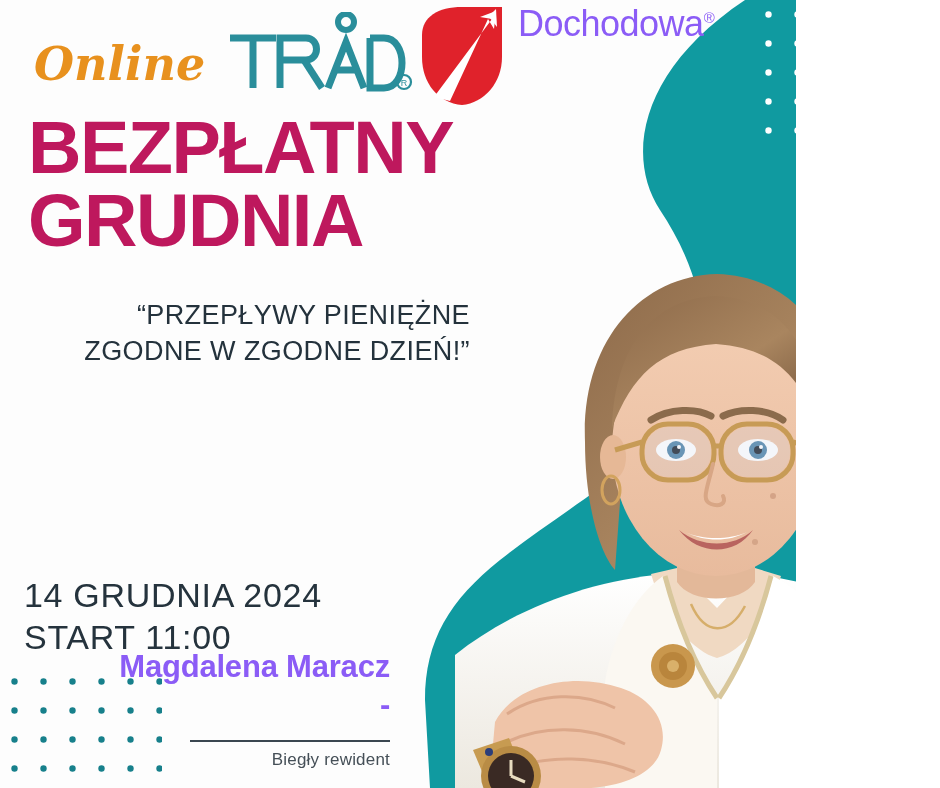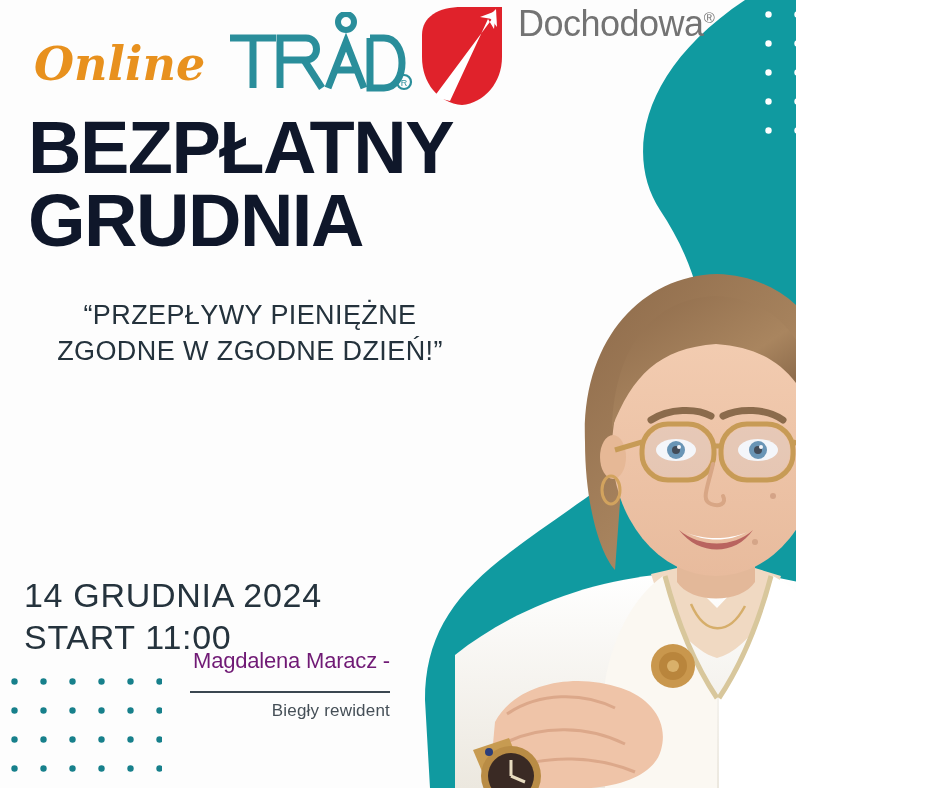--- a/index.html
+++ b/index.html
@@ -63,21 +63,21 @@
   .dk-words {
     position: absolute;
     left: 104px;
     top: 4px;
     width: 250px;
     line-height: 0.98;
   }
   .dk-line1 {
     font-size: 36px;
     font-weight: 400;
-    color: #737373;
+    color: #8b5cf6;
     letter-spacing: -0.5px;
     position: relative;
     display: inline-block;
   }
   .dk-reg {
     font-size: 15px;
     vertical-align: super;
     font-weight: 400;
   }
   .dk-line2 {
@@ -88,40 +88,40 @@
     display: block;
     margin-top: 2px;
   }
 
   
   .headline {
     position: absolute;
     left: 28px;
     top: 112px;
     width: 520px;
-    color: #0f172a;
+    color: #be185d;
     font-weight: 700;
     font-size: 74px;
     line-height: 0.98;
     letter-spacing: -1.5px;
   }
   .headline span { display: block; }
 
   
   .subtitle {
     position: absolute;
     left: 30px;
     top: 298px;
     width: 440px;
     color: #24323c;
     font-size: 27px;
     font-weight: 500;
     line-height: 1.32;
     letter-spacing: 0.4px;
-    text-align: center;
+    text-align: right;
   }
   .subtitle span { display: block; }
 
   
   .date-block {
     position: absolute;
     left: 24px;
     top: 574px;
     color: #25333d;
     font-size: 34px;
@@ -133,23 +133,23 @@
 
   
   .speaker-block {
     position: absolute;
     left: 110px;
     top: 648px;
     width: 280px;
     text-align: right;
   }
   .speaker-name {
-    color: #701a75;
-    font-size: 22px;
-    font-weight: 400;
+    color: #8b5cf6;
+    font-size: 31px;
+    font-weight: 700;
     line-height: 1.22;
     letter-spacing: -0.2px;
   }
   .speaker-name span { display: block; }
   .speaker-rule {
     margin: 16px 0 8px auto;
     width: 200px;
     height: 2px;
     background: #3a4750;
   }

